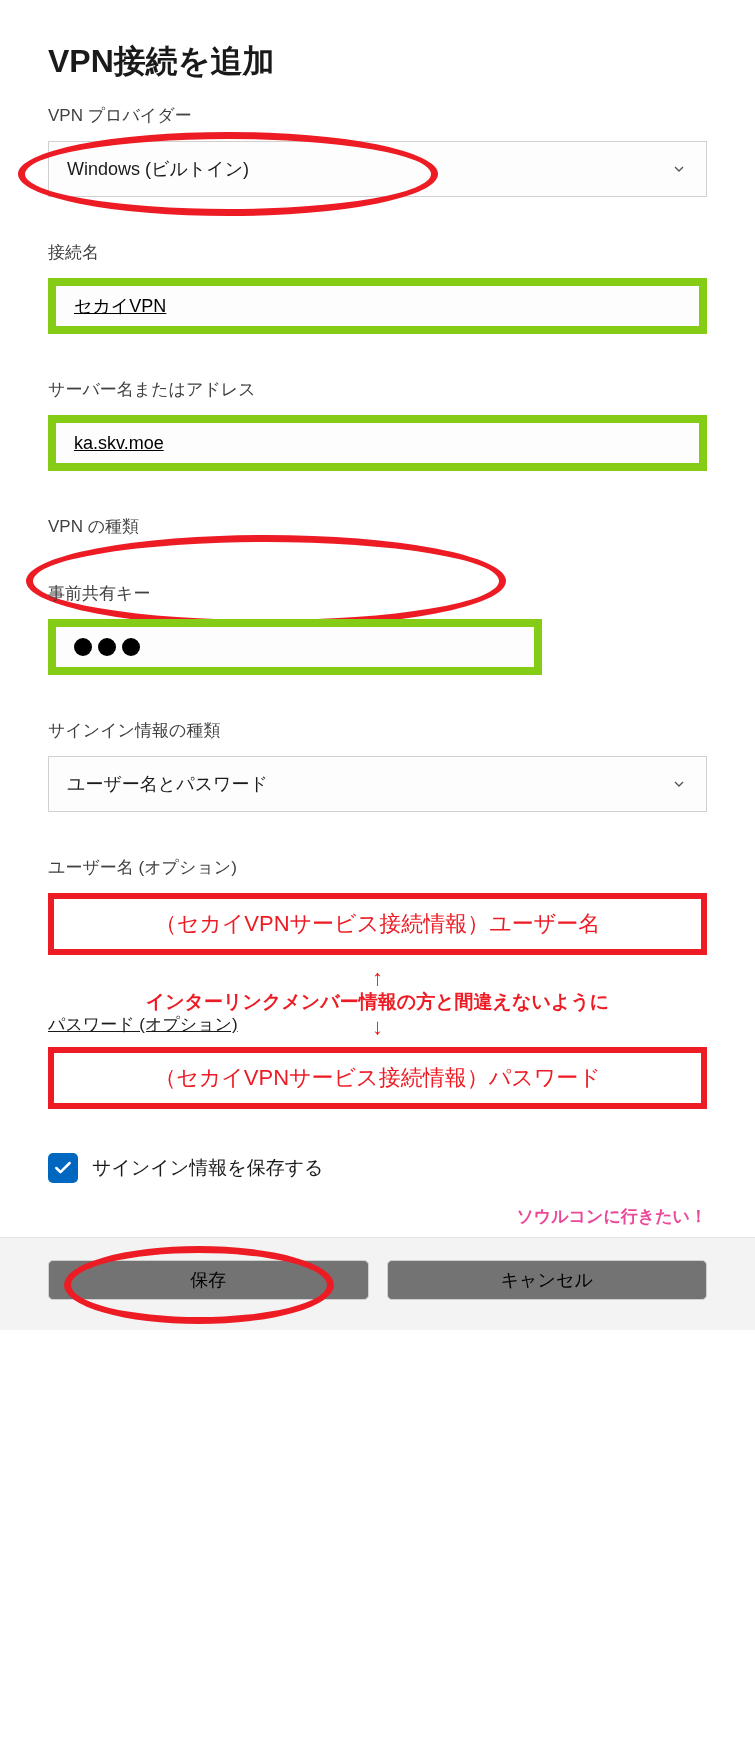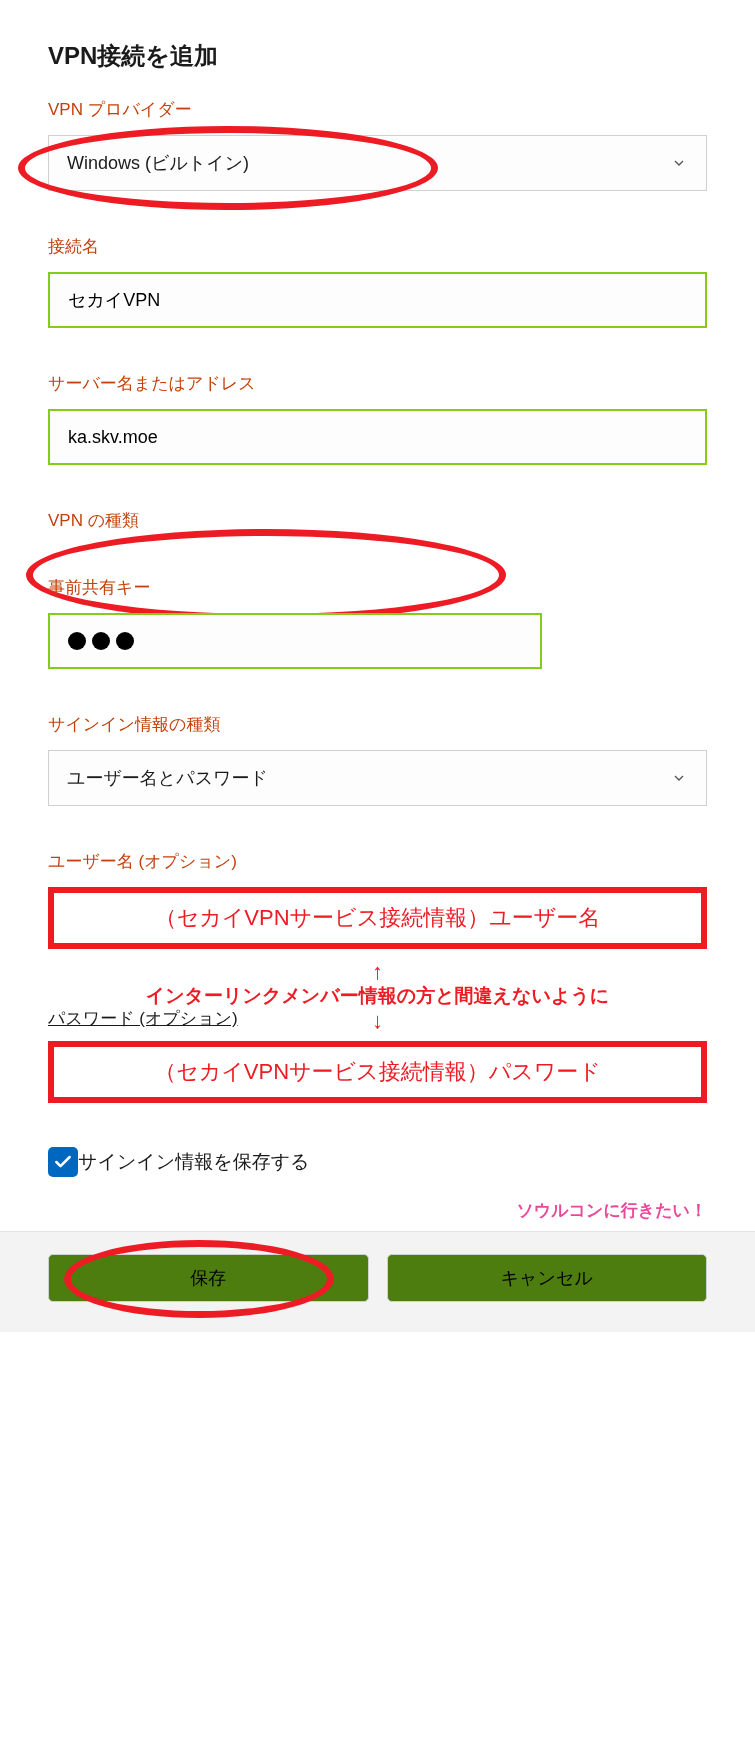--- a/index.html
+++ b/index.html
@@ -6,31 +6,31 @@
   body {
     font-family: "Yu Gothic UI", "Segoe UI", Meiryo, sans-serif;
     background: #ffffff;
     width: 755px;
     color: #1a1a1a;
   }
   .container {
     padding: 40px 48px 0 48px;
   }
   h1 {
-    font-size: 24px;
+    font-size: 32px;
     font-weight: 600;
-    margin-bottom: 26px;
+    margin-bottom: 20px;
   }
   .field-group {
     margin-bottom: 44px;
     position: relative;
   }
   .field-label {
     font-size: 17px;
-    color: #c2410c;
+    color: #404040;
     margin-bottom: 14px;
     display: block;
     margin-top: 16px;
   }
   .select-box, .text-input {
     width: 100%;
     height: 56px;
     border: 1px solid #d0d0d0;
     border-radius: 0;
     background: #fdfdfd;
@@ -48,21 +48,22 @@
     display: flex;
     align-items: center;
     justify-content: center;
     color: #555;
   }
   .chevron svg { width: 16px; height: 16px; }
   .text-input {
     outline: none;
   }
   .hl-red-fill {
-    border: 2px solid #84cc16;
+    border: 8px solid #84cc16;
+    text-decoration: underline;
   }
   .ellipse {
     position: absolute;
     border: 7px solid #ed1c24;
     border-radius: 50%;
     pointer-events: none;
   }
   .instruction-box {
     width: 100%;
     border: 6px solid #ed1c24;
@@ -79,20 +80,21 @@
     font-weight: 700;
     font-size: 19px;
     line-height: 1.2;
     margin: 4px 0;
   }
   .arrow-note .arrow { font-size: 22px; display:block; }
   .mid-block { margin-bottom: 10px; position:relative; }
   .checkbox-row {
     display: flex;
     align-items: center;
+    gap: 14px;
     margin-top: 28px;
     margin-bottom: 22px;
   }
   .checkbox {
     width: 30px;
     height: 30px;
     background: #0067c0;
     border-radius: 5px;
     display: flex;
     align-items: center;
@@ -112,24 +114,24 @@
   .button-bar {
     background: #f3f3f3;
     border-top: 1px solid #e4e4e4;
     padding: 22px 48px 30px 48px;
     display: flex;
     gap: 18px;
     position: relative;
   }
   .btn {
     flex: 1;
-    height: 48px;
+    height: 40px;
     border: 1px solid #d0d0d0;
     border-radius: 5px;
-    background: #4d7c0f;
+    background: #737373;
     font-size: 18px;
     font-family: inherit;
     cursor: pointer;
     display: flex;
     align-items: center;
     justify-content: center;
   }
   .dots {
     display: flex;
     gap: 6px;

